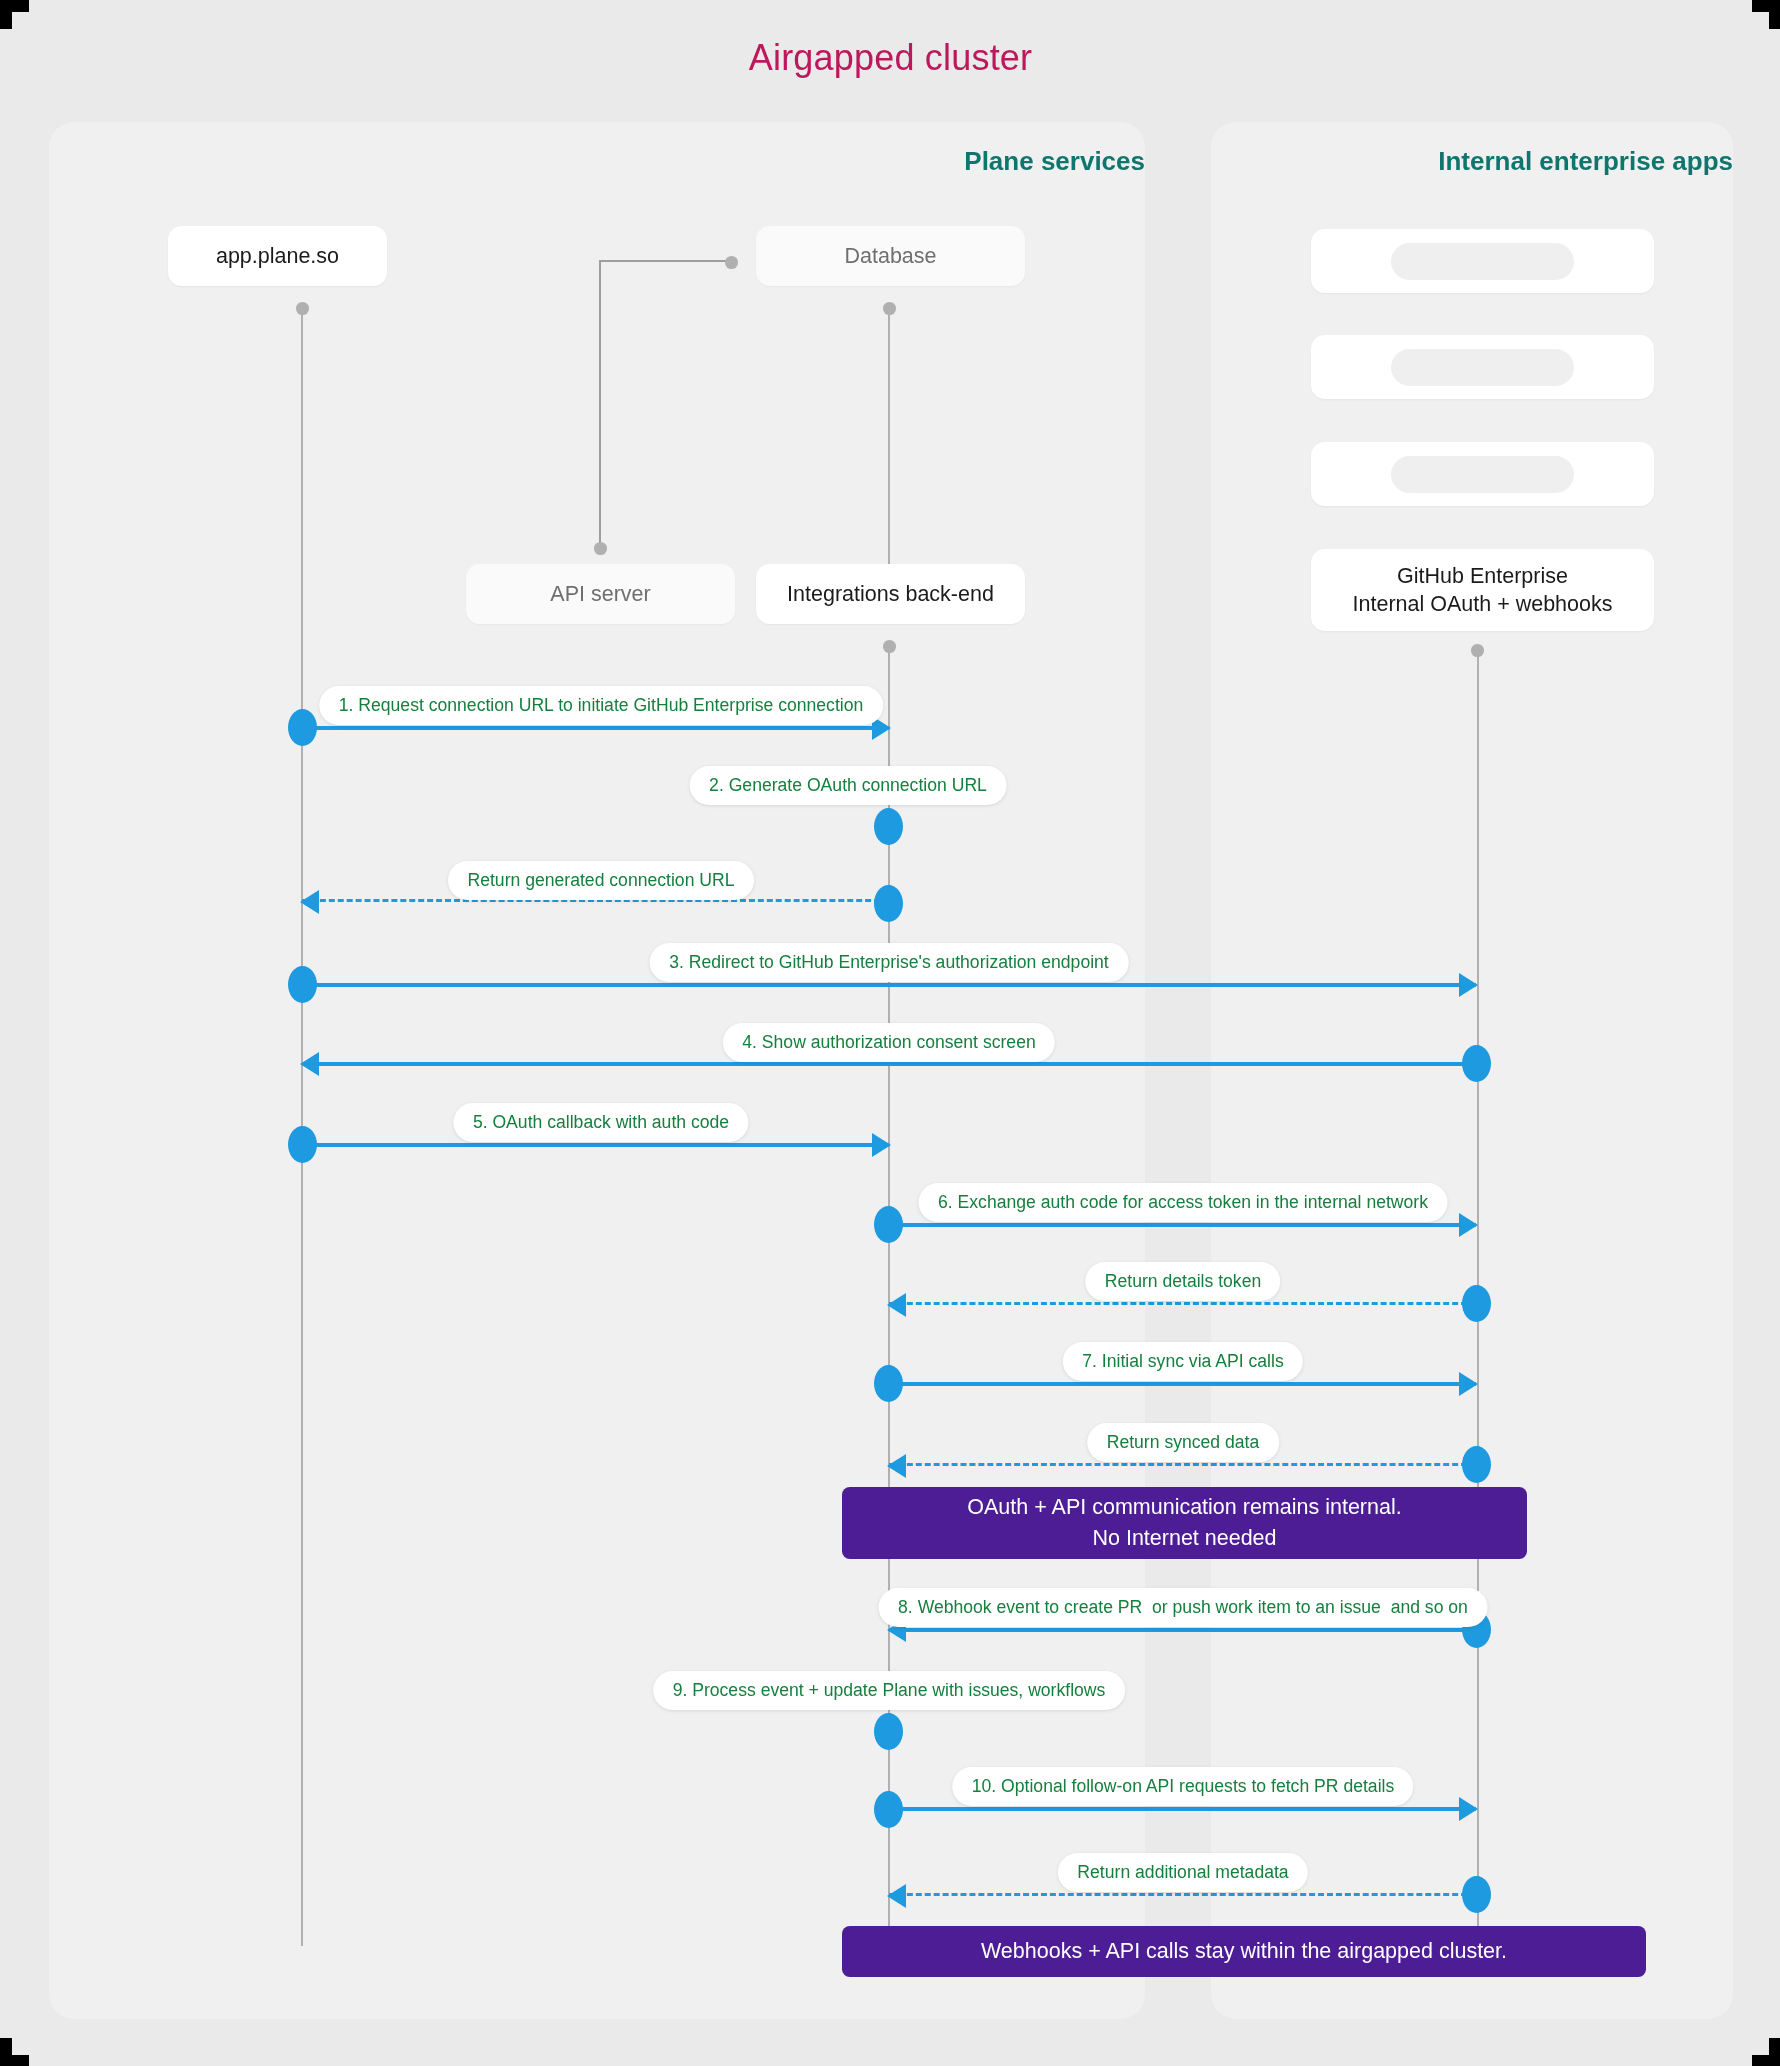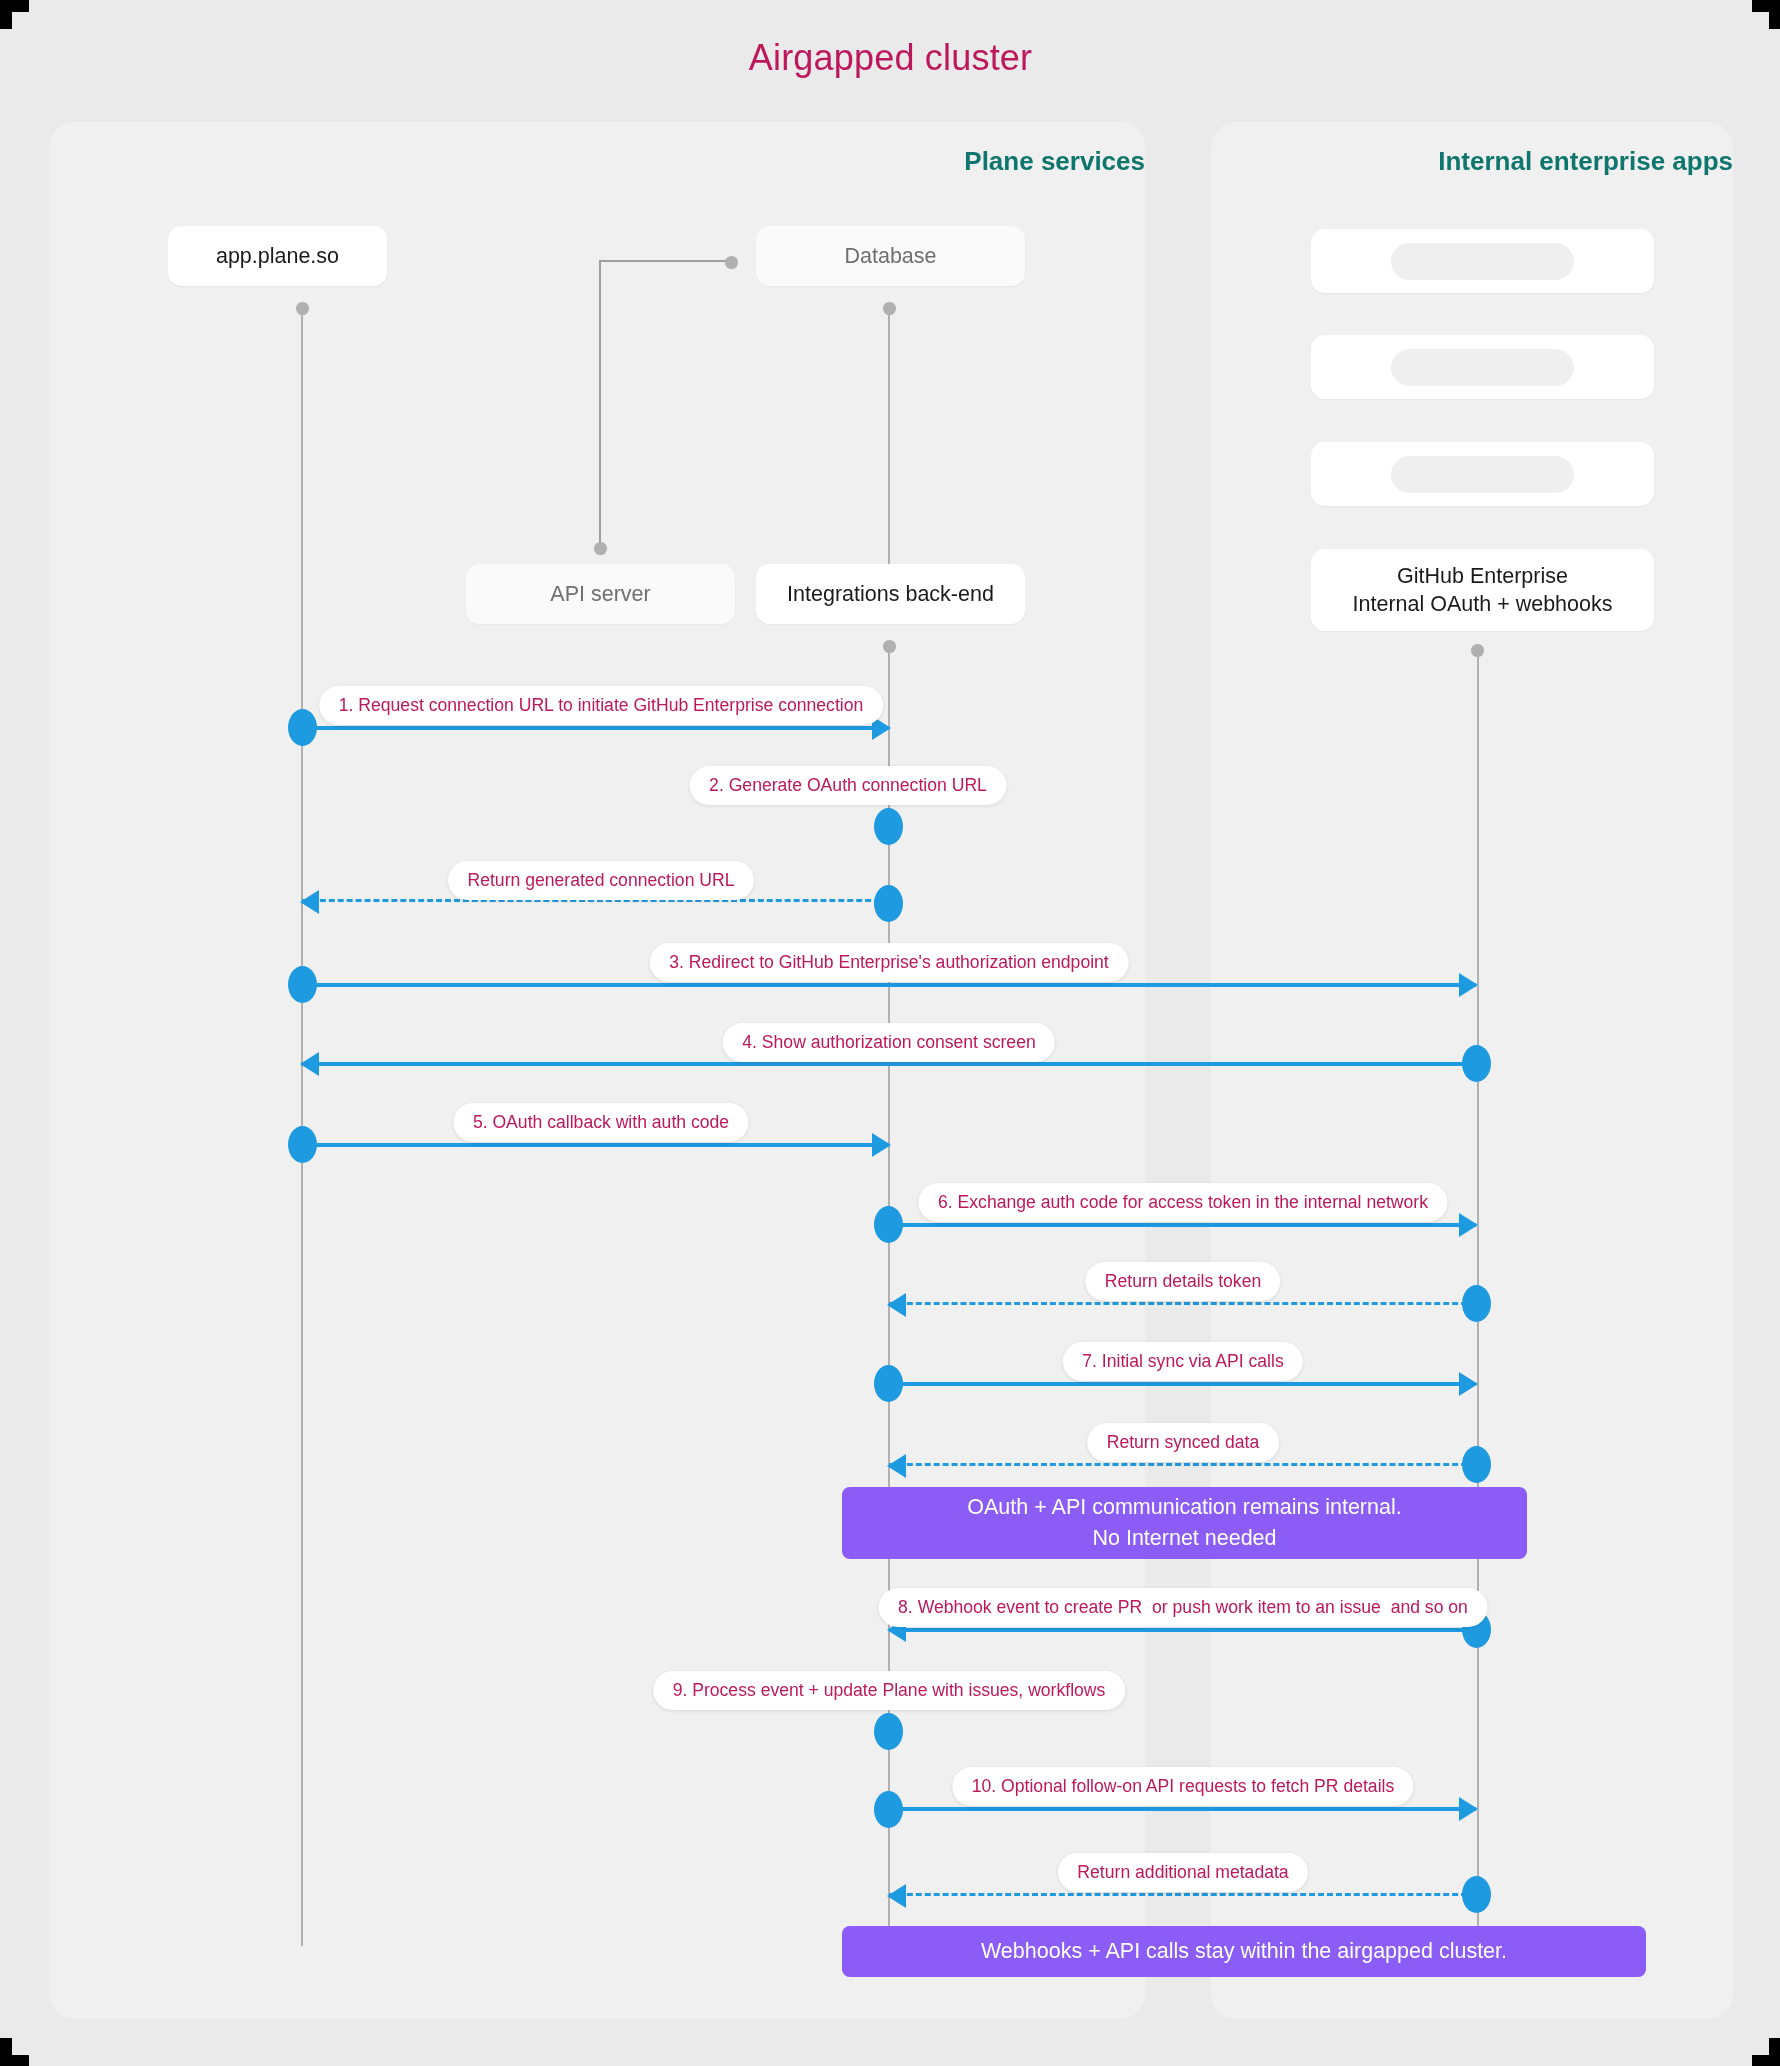--- a/index.html
+++ b/index.html
@@ -60,25 +60,25 @@
   .arrow .head{position:absolute;top:50%;width:0;height:0;
     border-top:12.7px solid transparent;border-bottom:12.7px solid transparent;}
   .arrow.dashed .head{top:0;}
   .arrow .head.right{right:-2px;transform:translateY(-50%);
     border-left:19.5px solid #1e9ae0;}
   .arrow .head.left{left:-2px;transform:translateY(-50%);
     border-right:19.5px solid #1e9ae0;}
 
   
   .msg-label{position:absolute;background:#fff;border-radius:19.5px;
-    padding:8.8px 19.5px;font-size:17.6px;color:#be185d;white-space:pre;
+    padding:8.8px 19.5px;font-size:17.6px;color:#15803d;white-space:pre;
     box-shadow:0 1px 3.9px rgba(0,0,0,.10);z-index:9;transform:translateX(-50%);}
 
   
-  .note{position:absolute;background:#8b5cf6;border-radius:7.8px;color:#fff;
+  .note{position:absolute;background:#4c1d95;border-radius:7.8px;color:#fff;
     display:flex;align-items:center;justify-content:center;text-align:center;
     font-size:21.5px;line-height:1.42;z-index:10;}
 </style>
 </head>
 <body>
 
 <div class="corner c-tl">
     <i class="h"></i>
     <i class="v"></i>
   </div>

